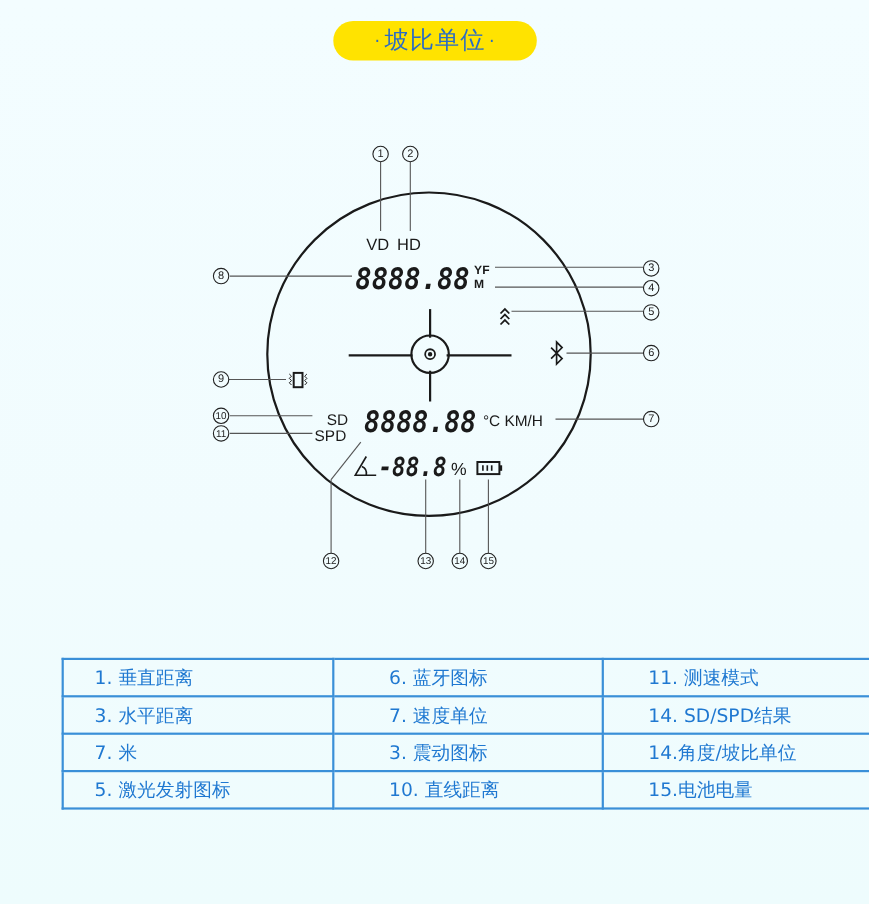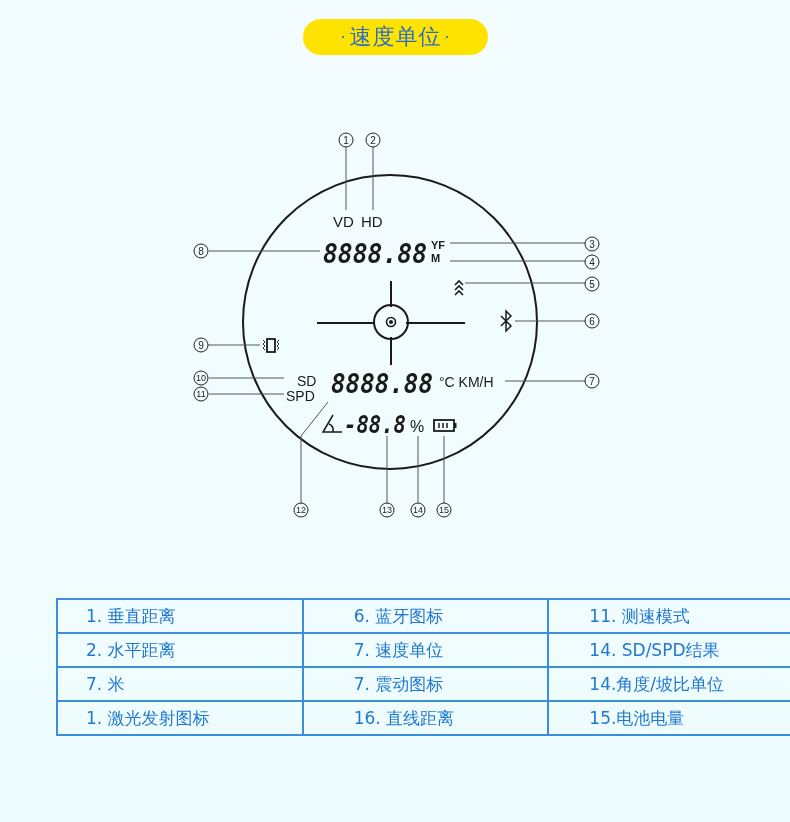--- a/index.html
+++ b/index.html
@@ -30,21 +30,21 @@
     white-space:nowrap; background:transparent;
   }
   table.legend td.c2 { padding-left:50px;border-radius:13px; }
   table.legend td.c3 { padding-left:40px; }
 </style>
 </head>
 <body>
 
 <div class="title-pill">
   <span class="dot">·</span>
-  <span>速度单位</span>
+  <span>坡比单位</span>
   <span class="dot">·</span>
 </div>
 
 <svg class="diagram" width="790" height="600" viewBox="0 0 790 600">
 
   <circle cx="390" cy="322" r="147" fill="none" stroke="#1a1a1a" stroke-width="2"></circle>
 
   <g stroke="#555" stroke-width="1" fill="none">
     <line x1="346" y1="147" x2="346" y2="210"></line>
     <line x1="373" y1="147" x2="373" y2="210"></line>
@@ -181,28 +181,28 @@
 </svg>
 
 <table class="legend">
   <tbody>
       <tr>
     <td>1. 垂直距离</td>
     <td class="c2">6. 蓝牙图标</td>
     <td class="c3">11. 测速模式</td>
   </tr>
   <tr>
-    <td>2. 水平距离</td>
+    <td>3. 水平距离</td>
     <td class="c2">7. 速度单位</td>
     <td class="c3">14. SD/SPD结果</td>
   </tr>
   <tr>
     <td>7. 米</td>
-    <td class="c2">7. 震动图标</td>
+    <td class="c2">3. 震动图标</td>
     <td class="c3">14.角度/坡比单位</td>
   </tr>
   <tr>
-    <td>1. 激光发射图标</td>
-    <td class="c2">16. 直线距离</td>
+    <td>5. 激光发射图标</td>
+    <td class="c2">10. 直线距离</td>
     <td class="c3">15.电池电量</td>
   </tr>
 </tbody>
   </table>
 
 </body></html>

